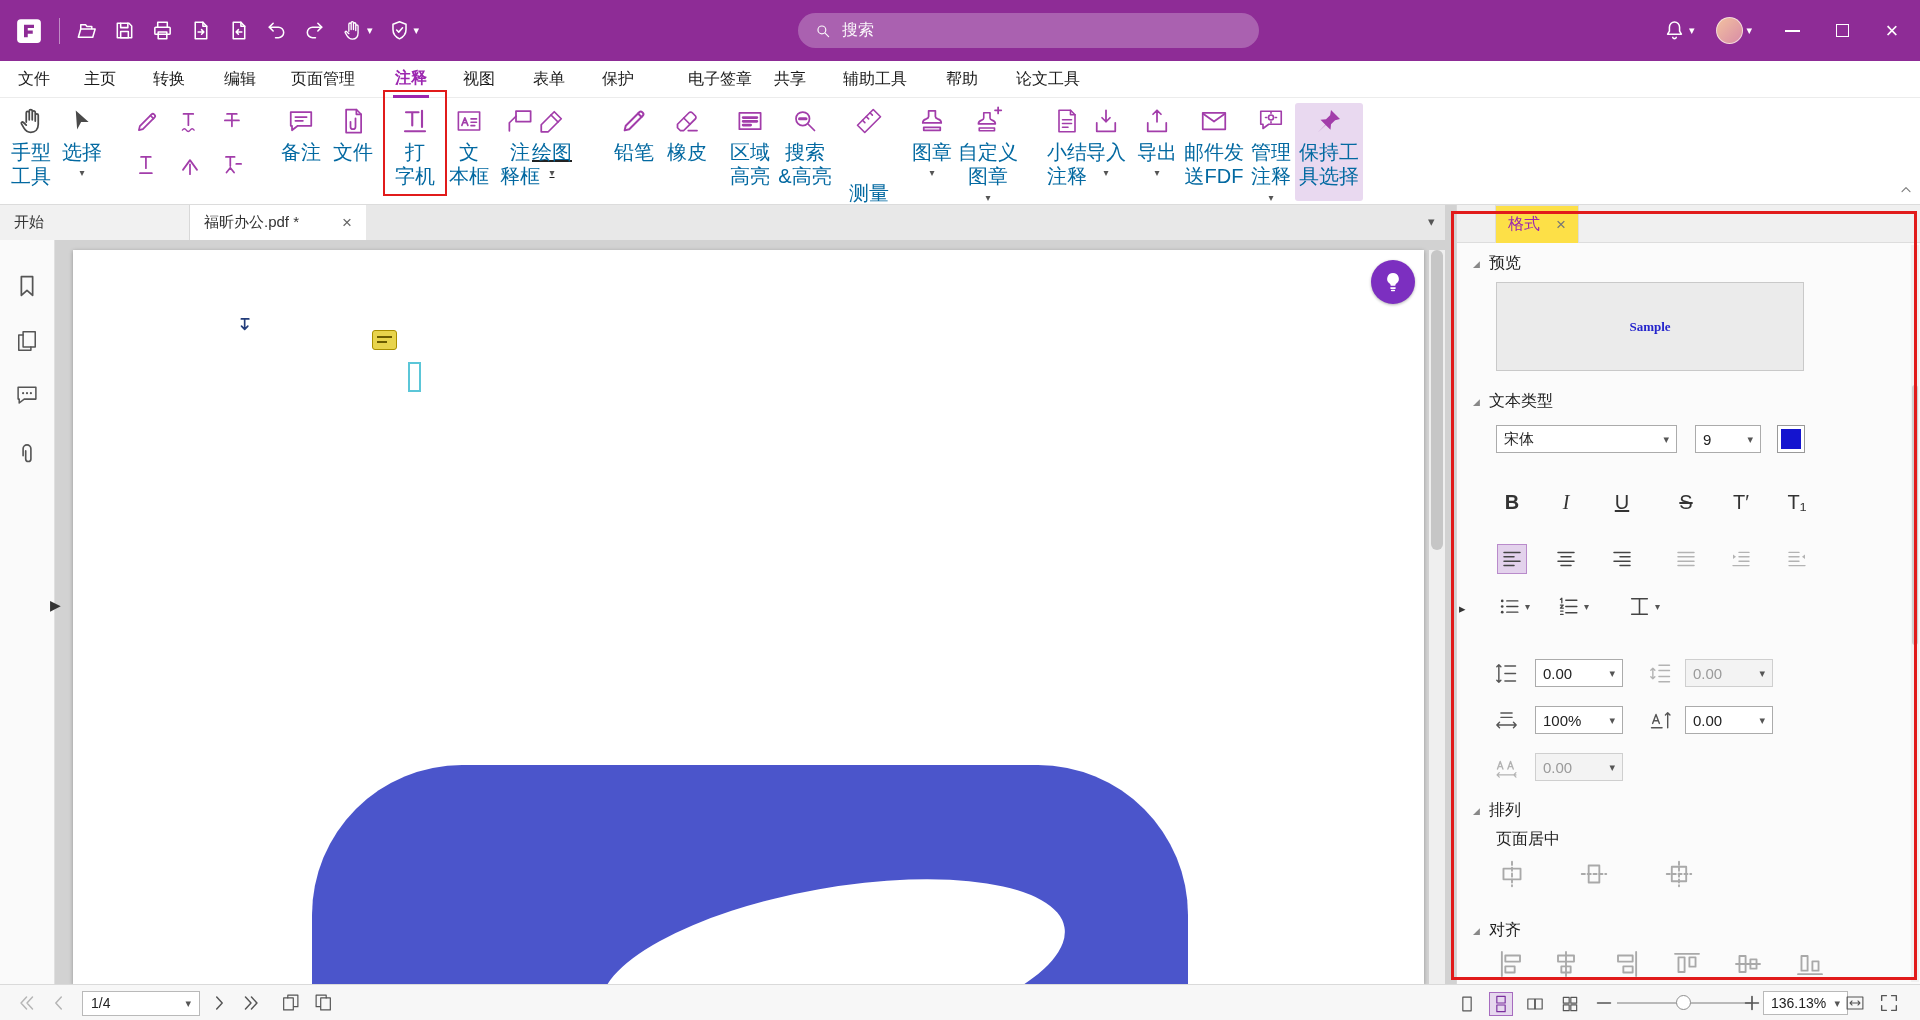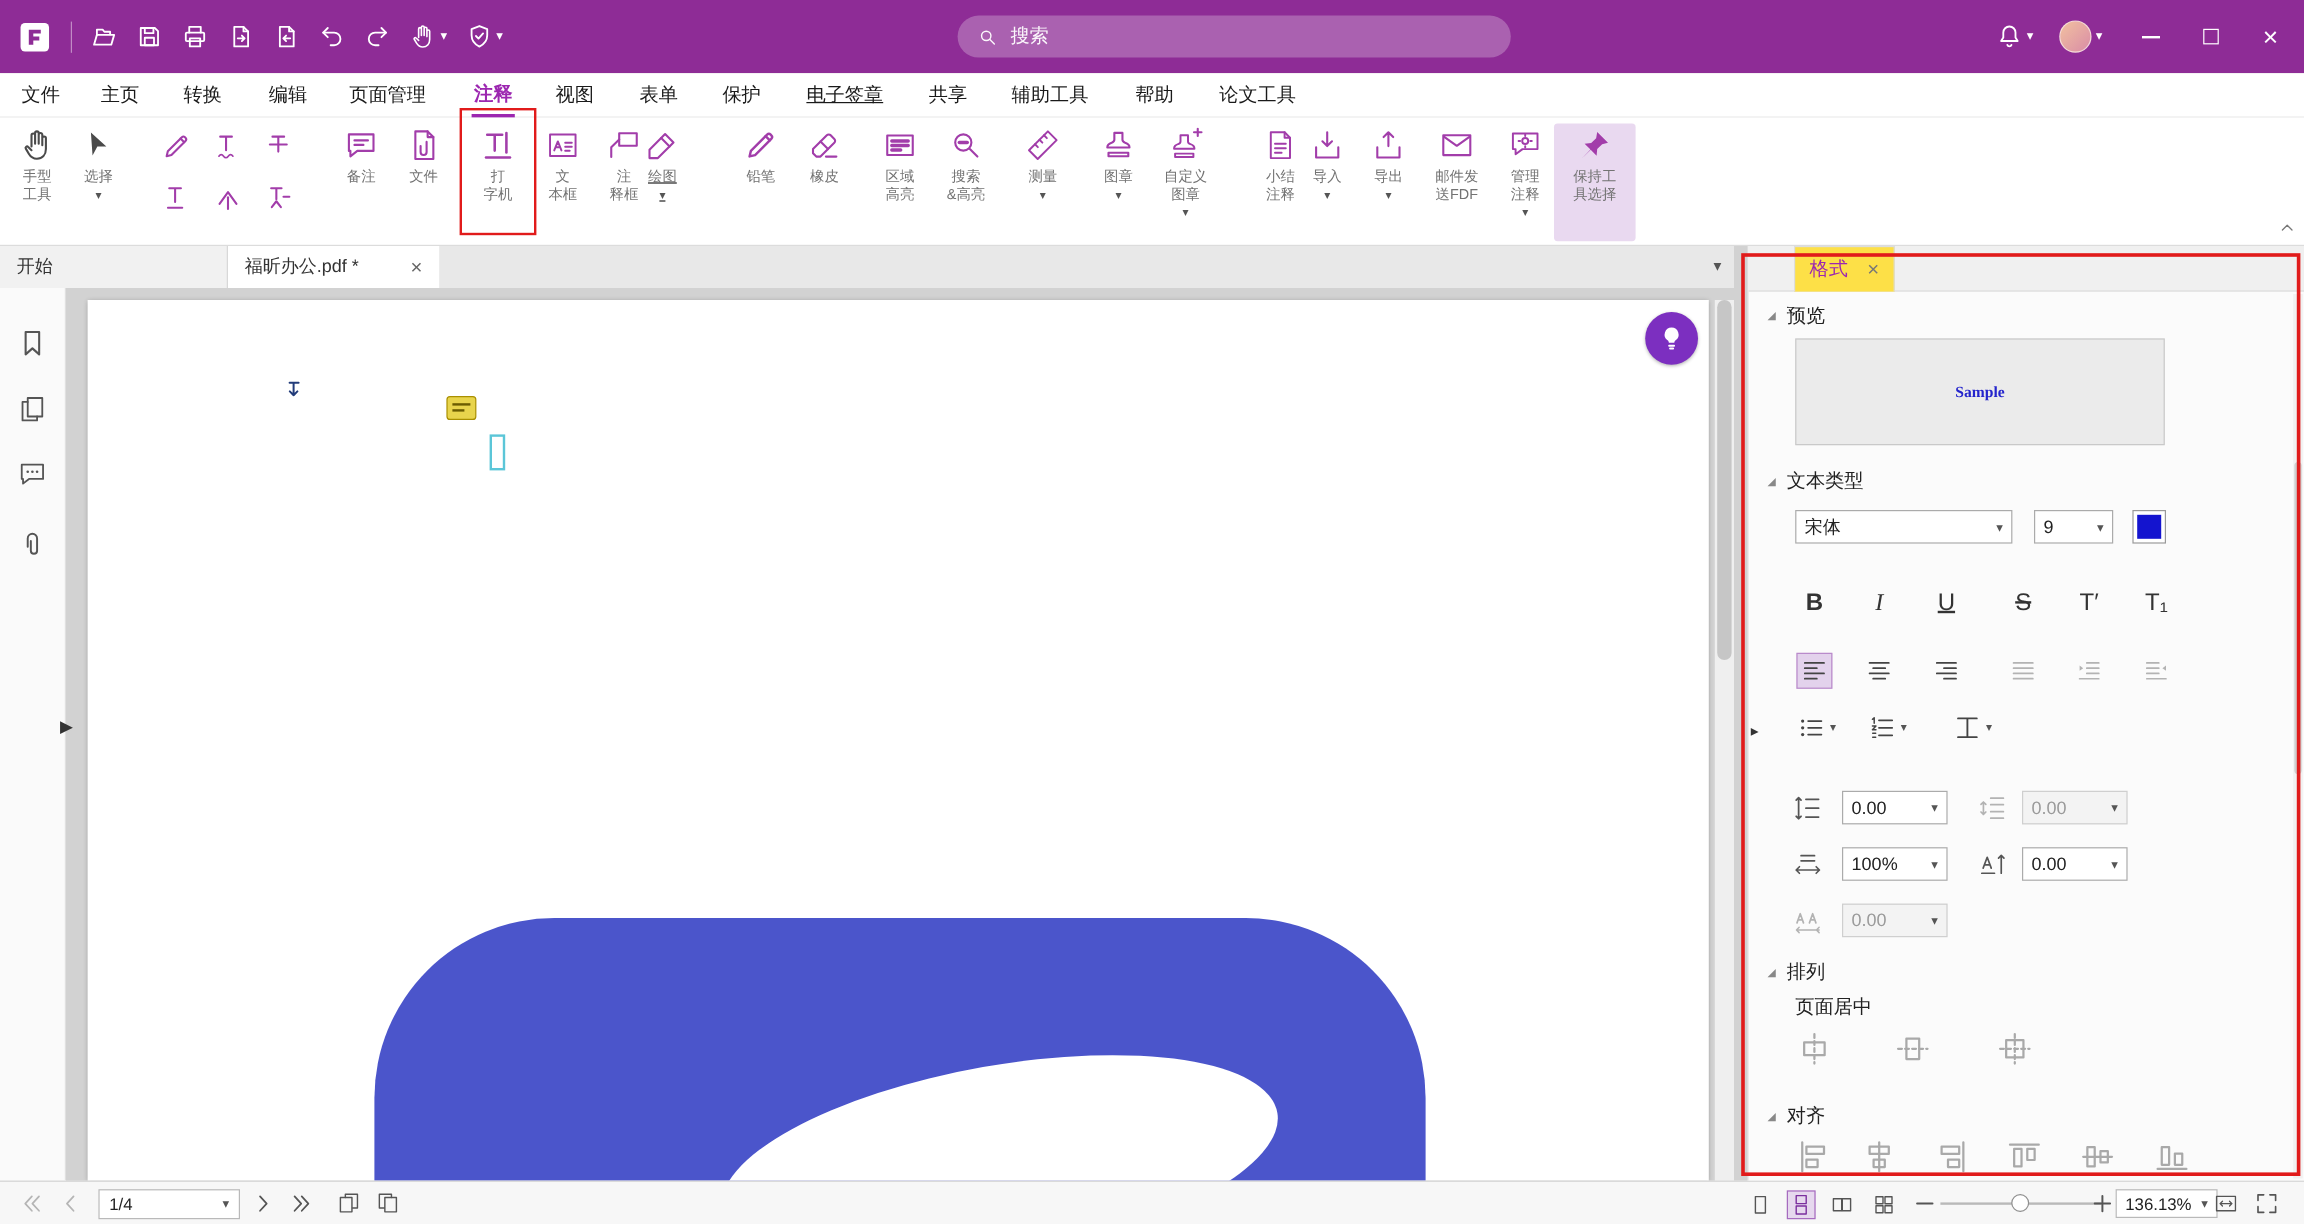--- a/index.html
+++ b/index.html
@@ -29,21 +29,21 @@
 #win-close{font-size:22px;line-height:1;color:#fff;}
 
 
 #menubar{position:absolute;top:61px;left:0;width:100%;height:37px;background:#fff;border-bottom:1px solid #ECECEC;}
 .mtab{position:absolute;top:0;height:37px;display:flex;align-items:center;transform:translateX(-50%);font-size:16px;color:#1a1a1a;cursor:pointer;padding:0 2px;}
 .mtab.active{color:var(--c-accent,#9C27B0);font-weight:700;border-bottom:3px solid var(--c-accent,#9C27B0);}
 #ribbon{position:absolute;top:98px;left:0;width:100%;height:107px;background:#fff;border-bottom:1px solid #DCDCDC;}
 .rbtn{position:absolute;top:5px;height:98px;display:flex;flex-direction:column;align-items:center;padding-top:3px;gap:4px;border-radius:3px;cursor:pointer;}
 .ric{width:30px;height:30px;color:#A23DAA;}
 .ric.dark{color:#4a4a4a;}
-.rlabel{font-size:12px;line-height:1.22;text-align:center;white-space:pre-line;color:#737373;}
+.rlabel{font-size:20px;line-height:1.22;text-align:center;white-space:pre-line;color:#0369a1;}
 .rbtn .caret{color:#555;font-size:10px;}
 .rbtn.ract{background:#E9D9F0;}
 .stool{position:absolute;width:30px;height:30px;color:#A23DAA;cursor:pointer;}
 .stool .icon{width:26px;height:26px;margin:2px;}
 #ribbon-collapse{position:absolute;top:182px;left:1898px;width:16px;height:16px;color:#777;cursor:pointer;}
 
 
 #tabstrip{position:absolute;top:205px;left:0;width:1445px;height:35px;background:#E8E8E8;}
 .doctab{position:absolute;top:0;height:35px;display:flex;align-items:center;font-size:15px;color:#333;padding:0 14px;cursor:pointer;}
 #tab-start{left:0;width:190px;background:#F1F1F1;border-right:1px solid #D8D8D8;}
@@ -262,21 +262,21 @@
   <nav id="menubar">
       <div class="mtab" style="left: 34px;">文件</div>
       <div class="mtab" style="left: 100px;">主页</div>
       <div class="mtab" style="left: 169px;">转换</div>
       <div class="mtab" style="left: 240px;">编辑</div>
       <div class="mtab" style="left: 323px;">页面管理</div>
       <div class="mtab active" style="left: 411px;">注释</div>
       <div class="mtab" style="left: 479px;">视图</div>
       <div class="mtab" style="left: 549px;">表单</div>
       <div class="mtab" style="left: 618px;">保护</div>
-      <div class="mtab" style="left: 704px; text-decoration: underline;">电子签章</div>
+      <div class="mtab" style="left: 720px;">电子签章</div>
       <div class="mtab" style="left: 790px;">共享</div>
       <div class="mtab" style="left: 875px;">辅助工具</div>
       <div class="mtab" style="left: 962px;">帮助</div>
       <div class="mtab" style="left: 1048px;">论文工具</div>
     </nav>
 
   <div id="ribbon">
       <div class="rbtn" style="left: 4px; width: 54px;">
         <span class="icon ric dark">
           <svg viewBox="0 0 24 24" fill="none" stroke="currentColor" stroke-width="1.4" stroke-linecap="round" stroke-linejoin="round">
@@ -396,21 +396,21 @@
         <span class="rlabel" style="white-space: pre-line;">搜索
 &amp;高亮</span>
       </div>
       <div class="rbtn" style="left: 842px; width: 54px;">
         <span class="icon ric">
           <svg viewBox="0 0 24 24" fill="none" stroke="currentColor" stroke-width="1.3" stroke-linecap="round" stroke-linejoin="round">
             <path d="M2.8 15.4 15.4 2.8l5.8 5.8L8.6 21.2z"></path>
             <path d="m6.8 11.4 1.9 1.9M9.8 8.4l1.9 1.9M12.8 5.4l1.9 1.9"></path>
           </svg>
         </span>
-        <span class="rlabel" style="white-space: pre-line;">测量</span>
+        <span class="rlabel" style="white-space: pre-line; margin-top: 41px;">测量</span>
         <span class="caret">▾</span>
       </div>
       <div class="rbtn" style="left: 905px; width: 54px;">
         <span class="icon ric">
           <svg viewBox="0 0 24 24" fill="none" stroke="currentColor" stroke-width="1.4" stroke-linecap="round" stroke-linejoin="round">
             <path d="M9.3 3.8h5.4v4.6c0 .9.7 1.5 1.8 1.9 2 .6 2.9 1.7 2.9 3.2H4.6c0-1.5.9-2.6 2.9-3.2 1.1-.4 1.8-1 1.8-1.9z"></path>
             <path d="M5.4 17h13.2v2.4H5.4z"></path>
           </svg>
         </span>
         <span class="rlabel" style="white-space: pre-line;">图章</span>

